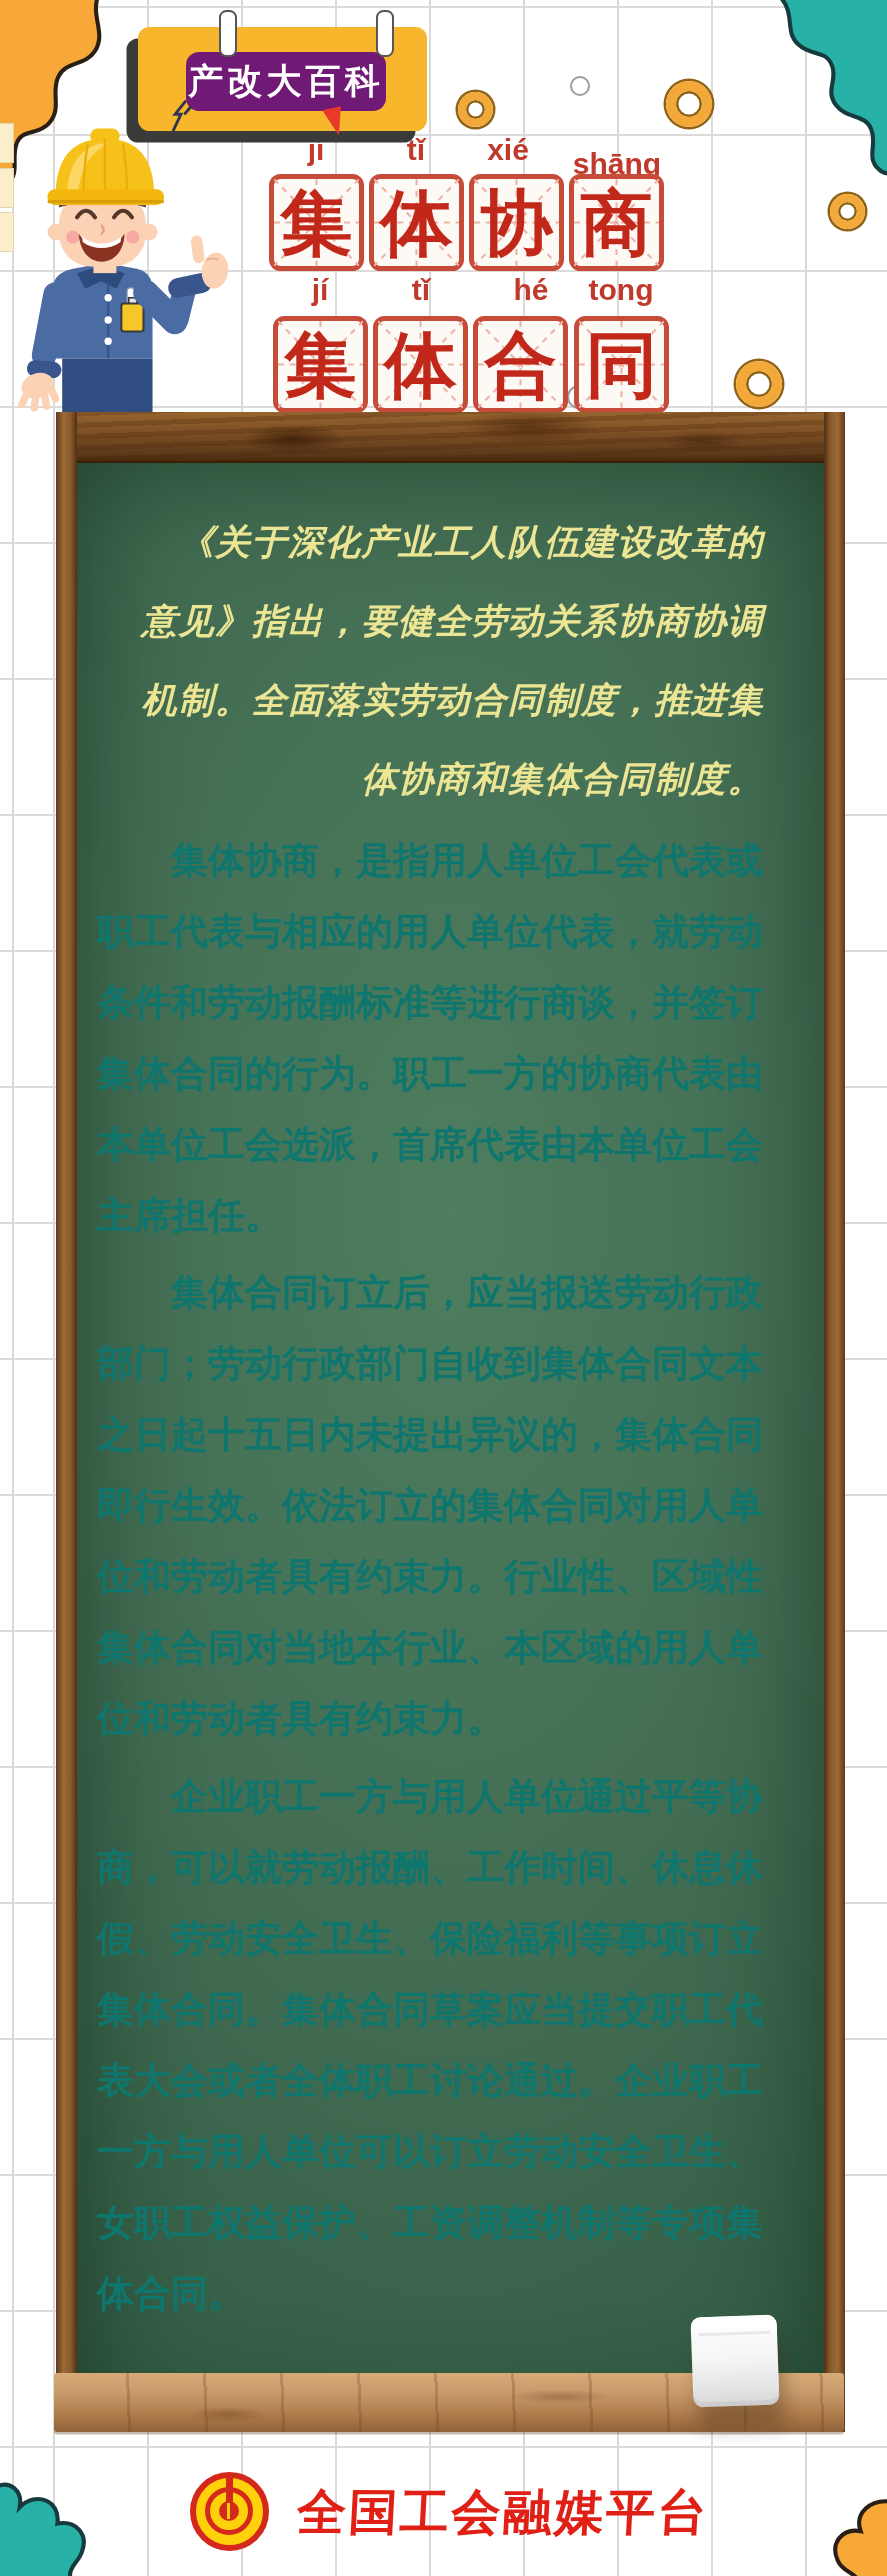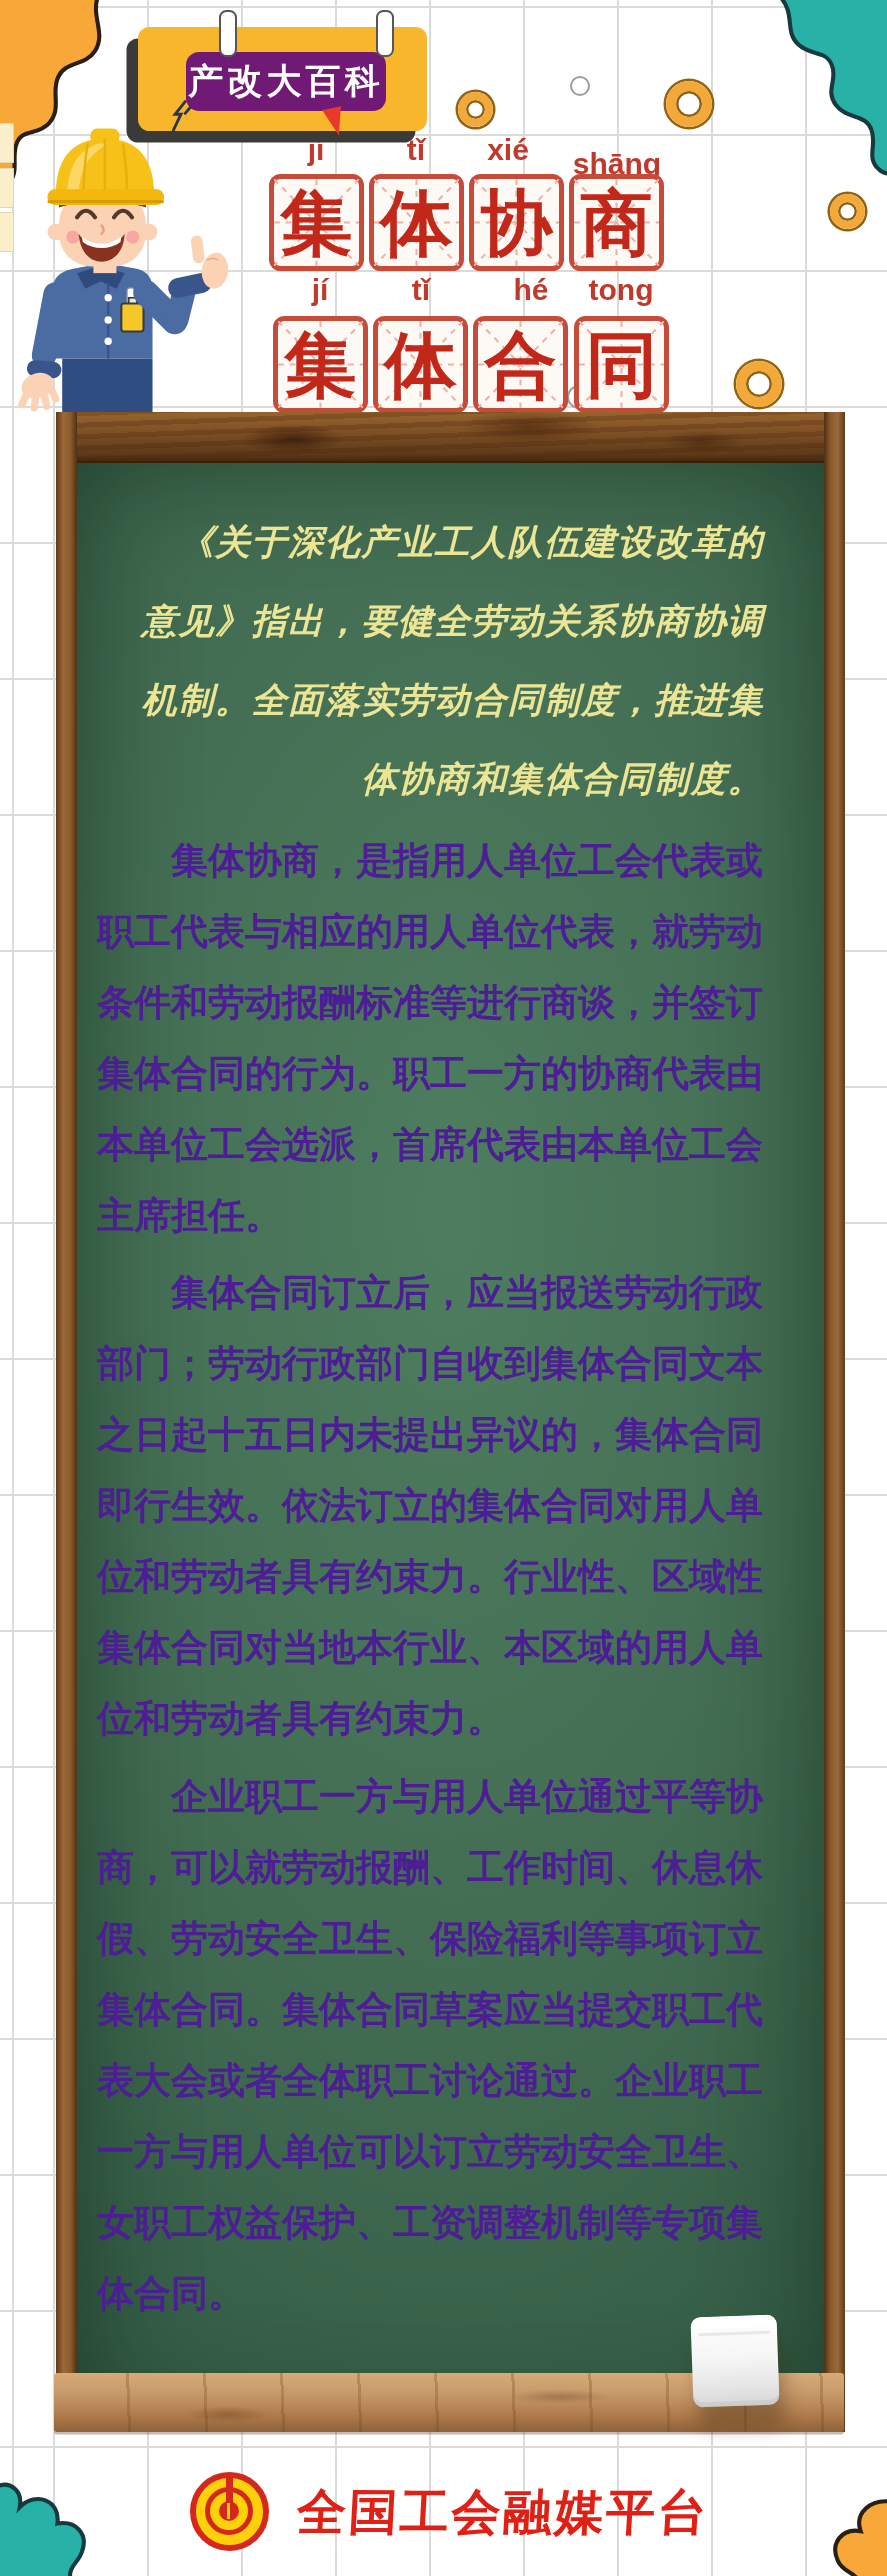--- a/index.html
+++ b/index.html
@@ -73,21 +73,21 @@
     position:absolute;left:21.4px;top:49px;right:21.4px;bottom:0;
     background:radial-gradient(120% 90% at 50% 38%, #4e7d5f 0%, #426c52 45%, #2f5741 85%, #274c39 100%);
     box-shadow:inset 0 0 115px rgba(0,25,8,.45);
   }
   .board-text{position:absolute;left:41px;top:90px;width:667px;z-index:2;}
   .board-text p{margin:0 0 6.6px 0;white-space:pre-line;}
   .para-quote{
     color:#ece594;font-size:35px;line-height:79px;letter-spacing:1.6px;
     font-style:italic;font-weight:600;font-family:"DejaVu Serif",serif;text-align:right;
   }
-  .para-body{color:#4c1d95;font-size:37px;line-height:71px;font-weight:700;}
+  .para-body{color:#0f766e;font-size:37px;line-height:71px;font-weight:700;}
   .tray-abs{
     position:absolute;left:54px;top:2373px;width:790px;height:59px;z-index:5;border-radius:3.3px;
     background:
       radial-gradient(58px 11.5px at 22% 70%, rgba(90,50,16,.35), transparent 70%),
       radial-gradient(74px 10px at 64% 40%, rgba(90,50,16,.3), transparent 70%),
       repeating-linear-gradient(88deg, rgba(0,0,0,0) 0 74px, rgba(110,70,30,.28) 74px 77px),
       linear-gradient(180deg,#d7ab77 0%,#c6996a 35%,#b07c4c 70%,#8f6238 100%);
     box-shadow:0 2.5px 0 rgba(90,60,30,.35);
   }
   .eraser{

